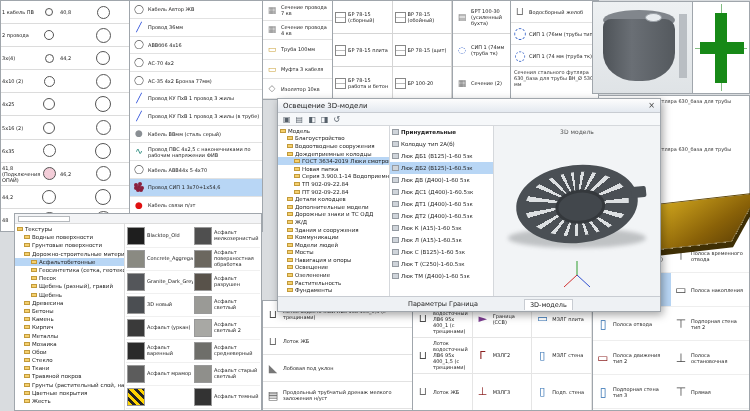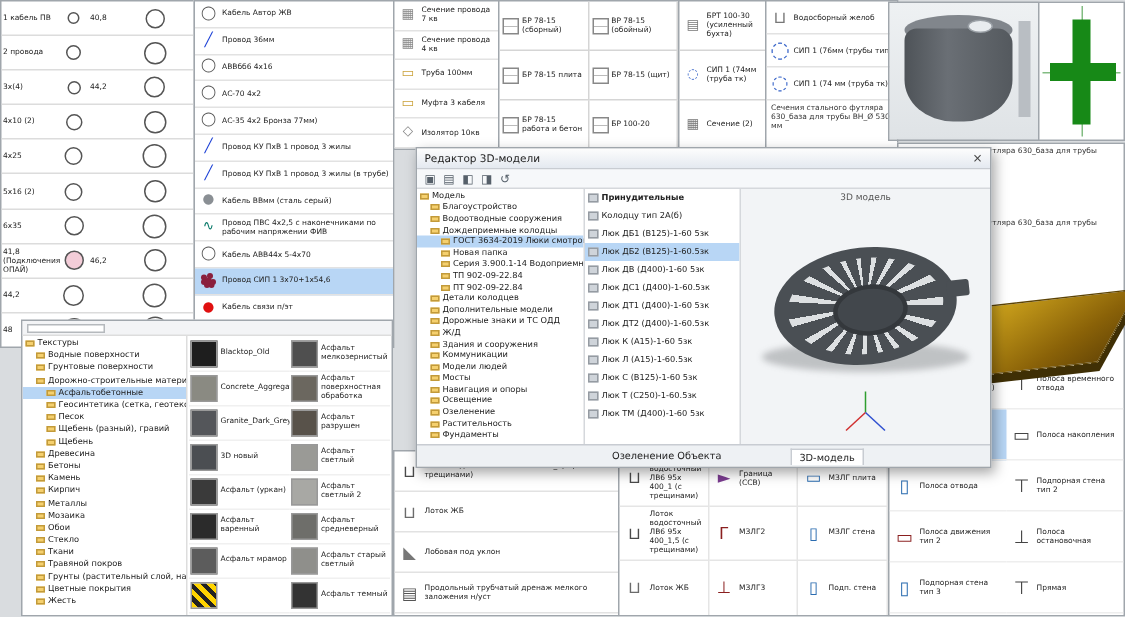--- a/index.html
+++ b/index.html
@@ -652,21 +652,21 @@
         <span class="ic" style="color: rgb(68, 68, 68);">⊤</span>
         <span>Прямая</span>
       </div>
     </div>
 </div>
 
 <div id="gold"></div>
 
 <div class="panel" id="p-editor">
   <div class="titlebar">
-    <span>Редактор 3D-модели</span>
+    <span>Освещение 3D-модели</span>
     <span class="close">×</span>
   </div>
   <div class="etoolbar">
 
   <span>▣</span>
       <span>▤</span>
       <span>◧</span>
       <span>◨</span>
       <span>↺</span>
     </div>
@@ -824,16 +824,16 @@
         <div class="dhandle"></div>
       </div>
       <svg class="axes" width="36" height="34" viewBox="0 0 36 34">
         <line x1="18" y1="16" x2="18" y2="2" stroke="#2f9e2f" stroke-width="1"></line>
         <line x1="18" y1="16" x2="5" y2="28" stroke="#d03030" stroke-width="1"></line>
         <line x1="18" y1="16" x2="31" y2="28" stroke="#3050d0" stroke-width="1"></line>
       </svg>
     </div>
   </div>
   <div class="estatus">
-    <span class="s1">Озеленение Объекта</span>
+    <span class="s1">Параметры Граница</span>
     <span class="s2">3D-модель</span>
   </div>
 </div>
 
 </body></html>

